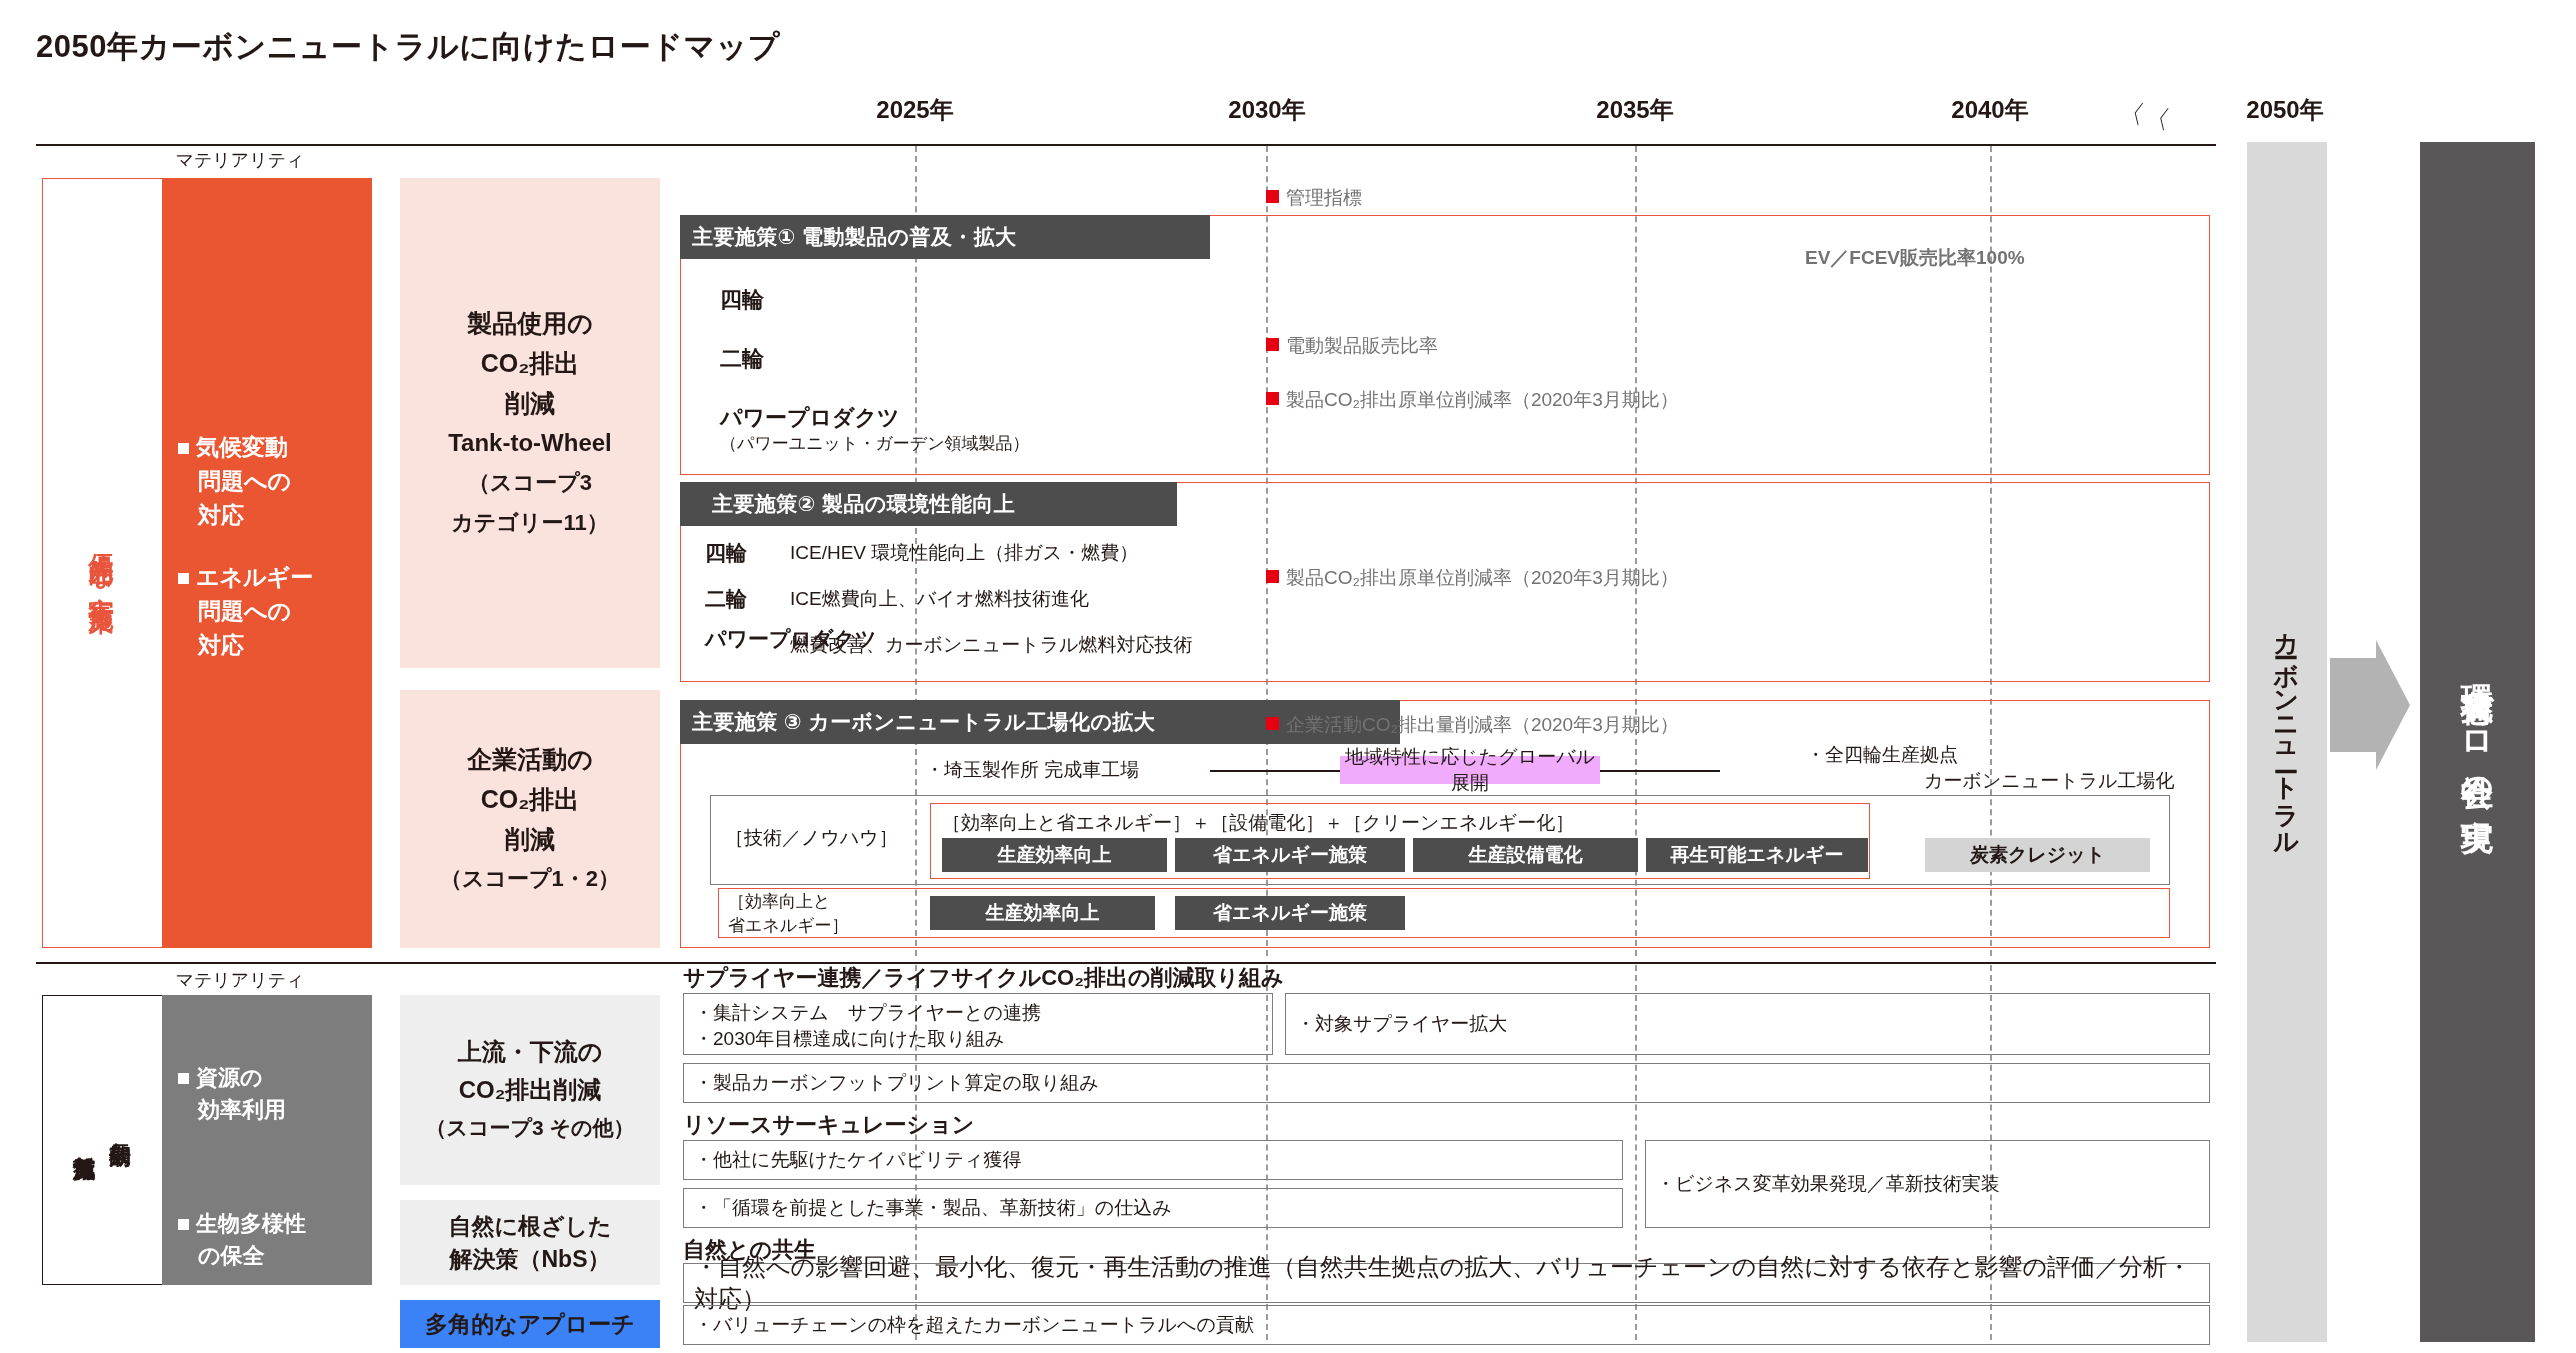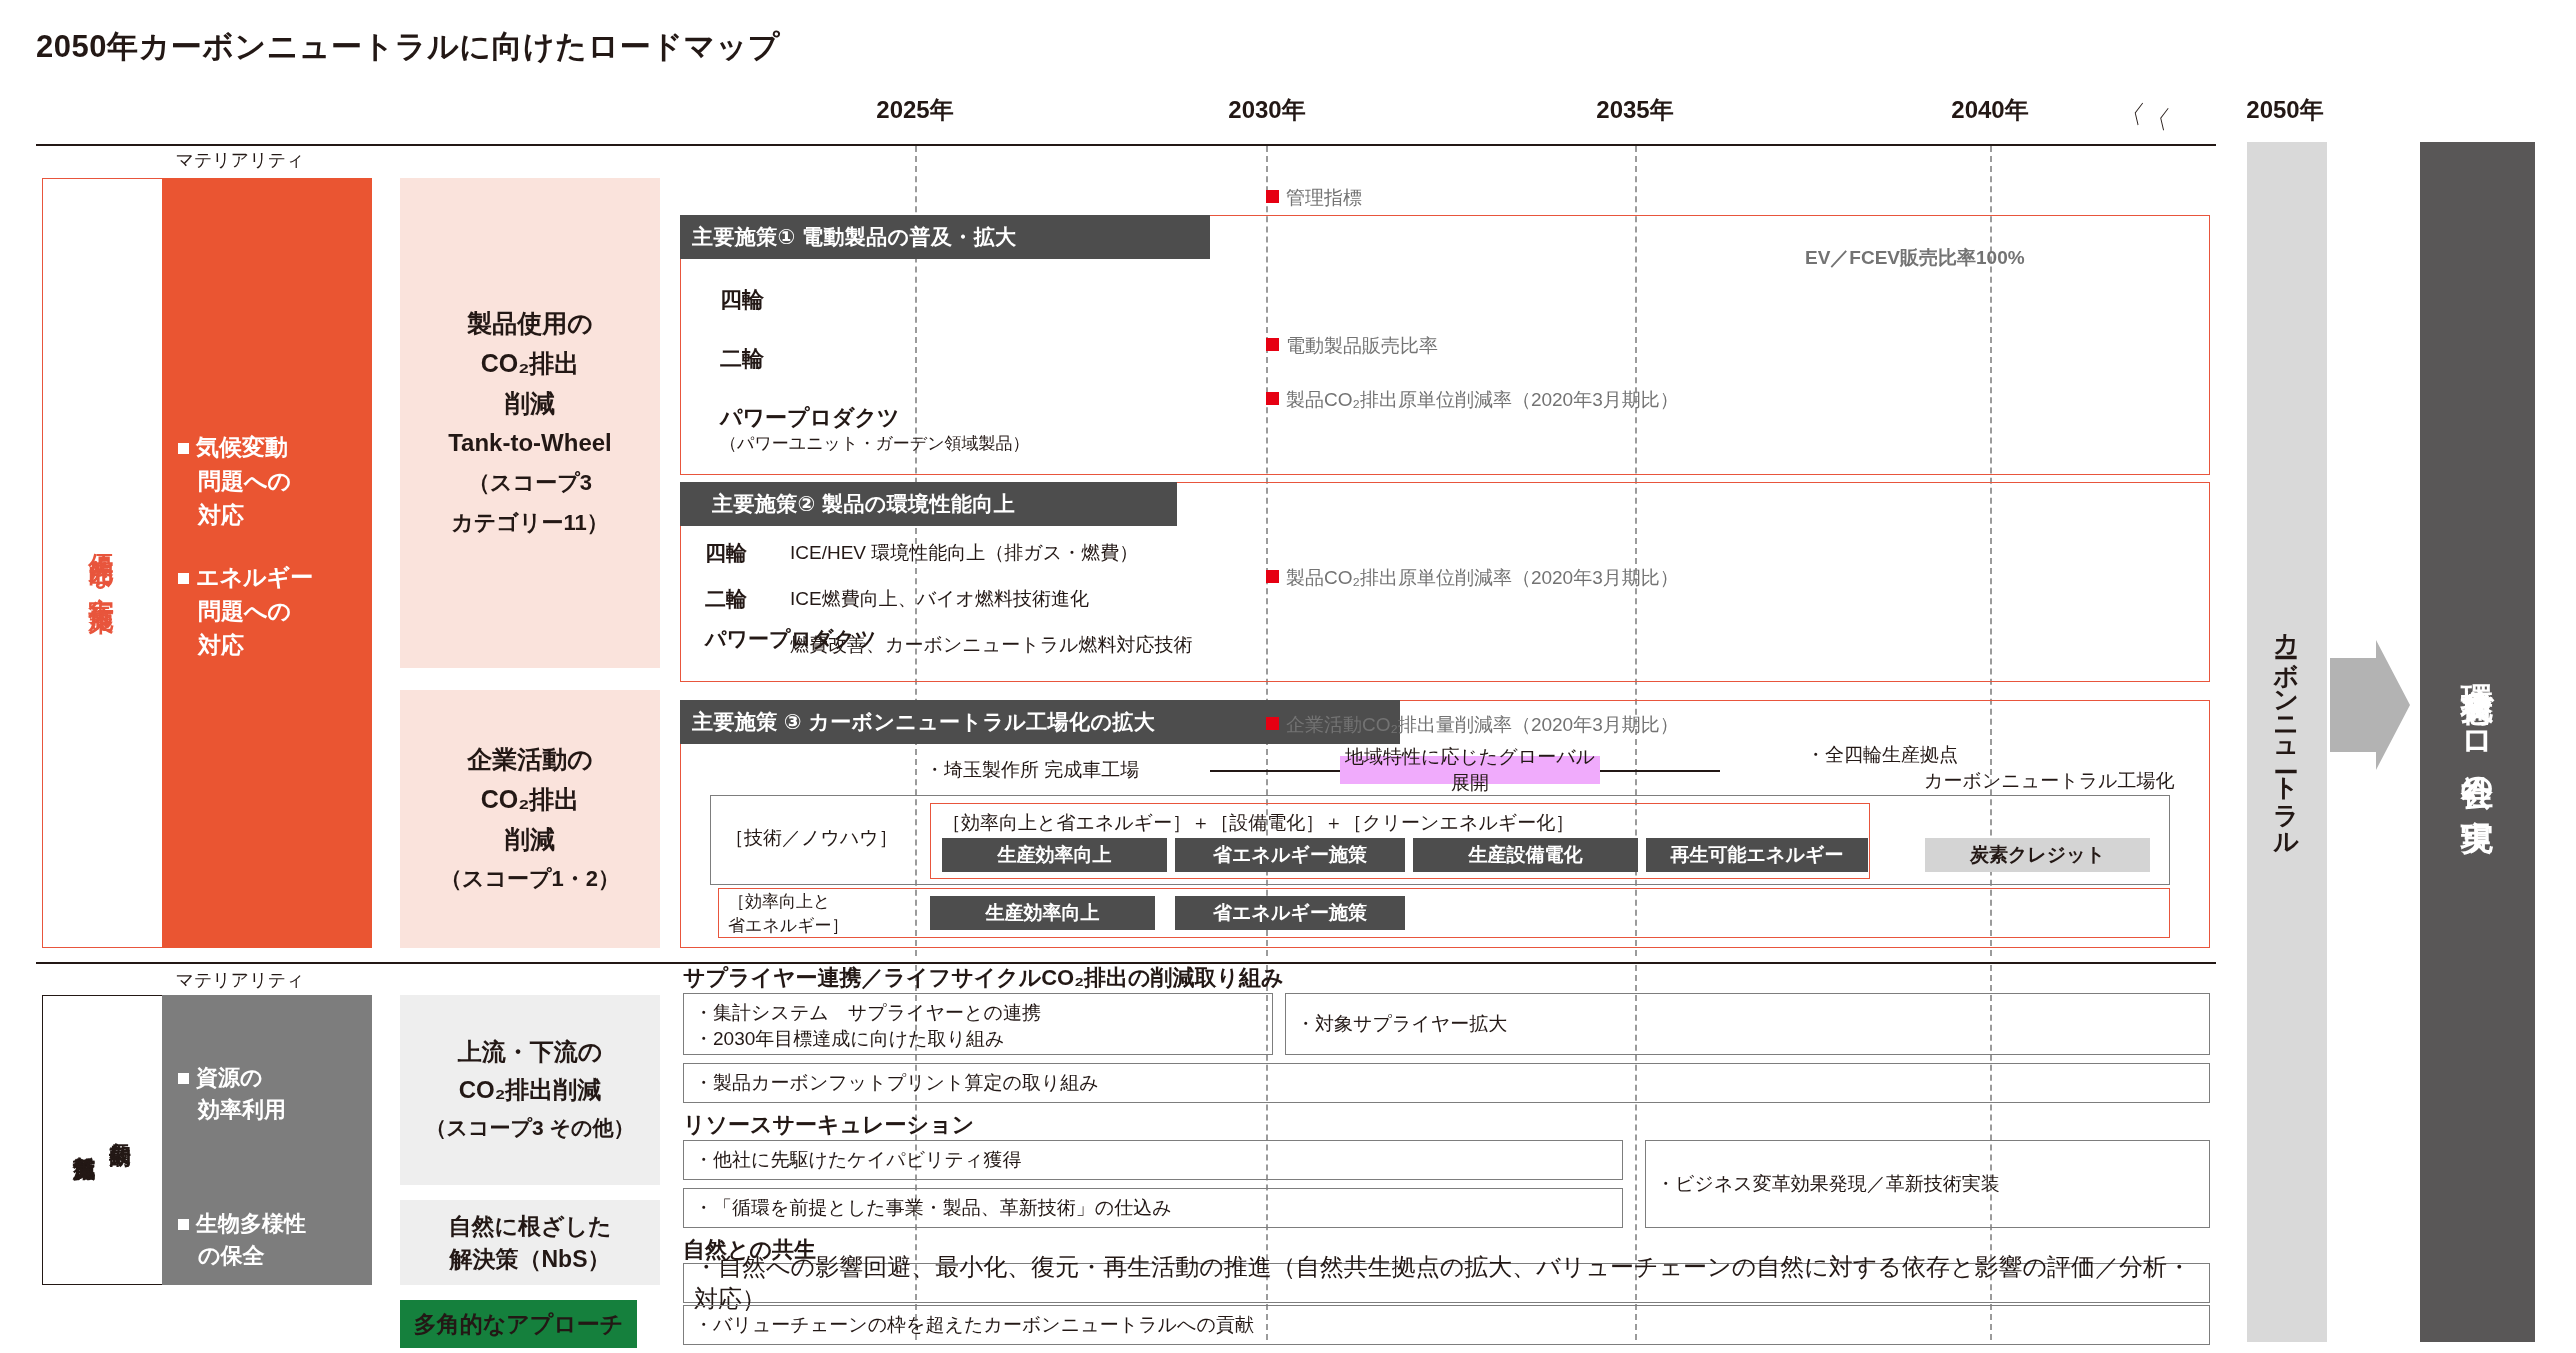--- a/index.html
+++ b/index.html
@@ -165,21 +165,21 @@
       <div>CO₂排出削減</div>
       <div style="font-size:21px;">（スコープ3 その他）</div>
     </div>
   </div>
   <div class="abs ctr" style="left:400px;top:1200px;width:260px;height:85px;background:#eeeeee;">
     <div style="font-size:23px;font-weight:bold;line-height:33px;">
       <div>自然に根ざした</div>
       <div>解決策（NbS）</div>
     </div>
   </div>
-  <div class="abs ctr" style="left:400px;top:1300px;width:237px;height:48px;background:#15803d;">
+  <div class="abs ctr" style="left:400px;top:1300px;width:260px;height:48px;background:#3b82f6;">
     <div style="font-size:23px;font-weight:bold;">多角的なアプローチ</div>
   </div>
 
   <div class="abs bd" style="left:683px;top:963px;font-size:22px;">サプライヤー連携／ライフサイクルCO₂排出の削減取り組み</div>
   <div class="abs graybox" style="left:683px;top:993px;width:590px;height:62px;">
     <div style="padding:6px 0 0 10px;font-size:19px;line-height:26px;">
       <div>・集計システム　サプライヤーとの連携</div>
       <div>・2030年目標達成に向けた取り組み</div>
     </div>
   </div>

